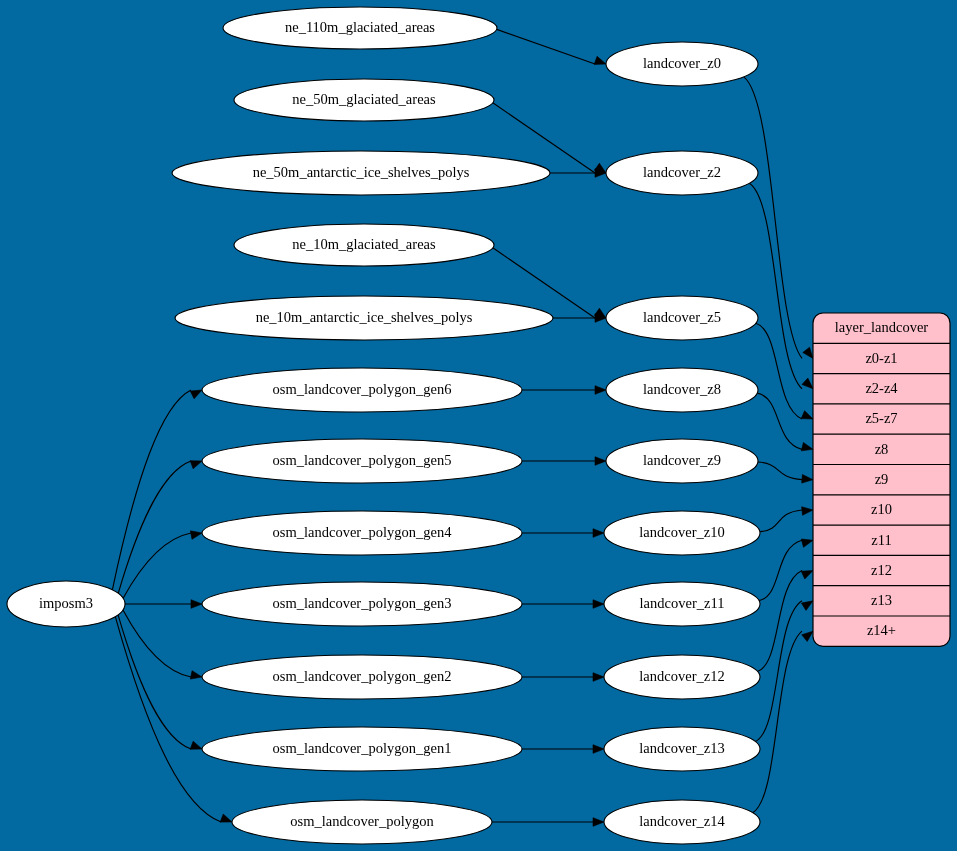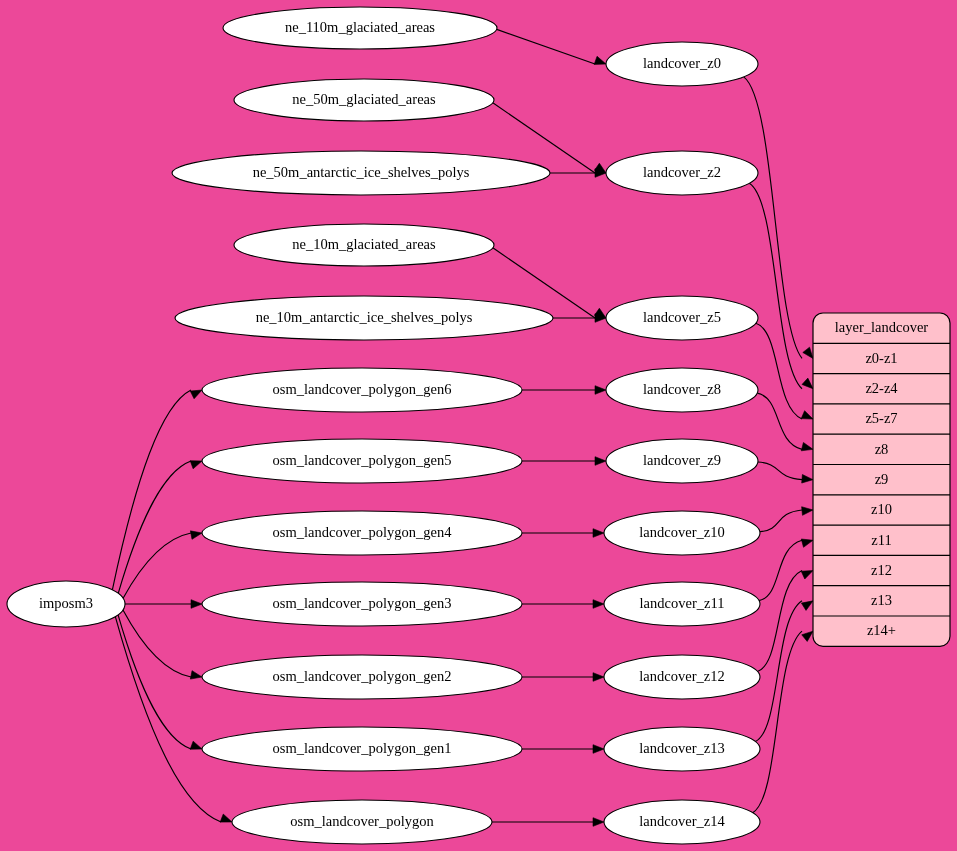--- a/index.html
+++ b/index.html
@@ -4,21 +4,21 @@
 <style>
   html, body {
     margin: 0;
     padding: 0;
     background: #ffffff;
   }
   #canvas {
     position: relative;
     width: 957px;
     height: 851px;
-    background: #ec4899;
+    background: #0369a1;
     overflow: hidden;
     font-family: "Liberation Serif", "DejaVu Serif", serif;
   }
   svg#graph {
     position: absolute;
     left: 0;
     top: 0;
     width: 957px;
     height: 851px;
   }

